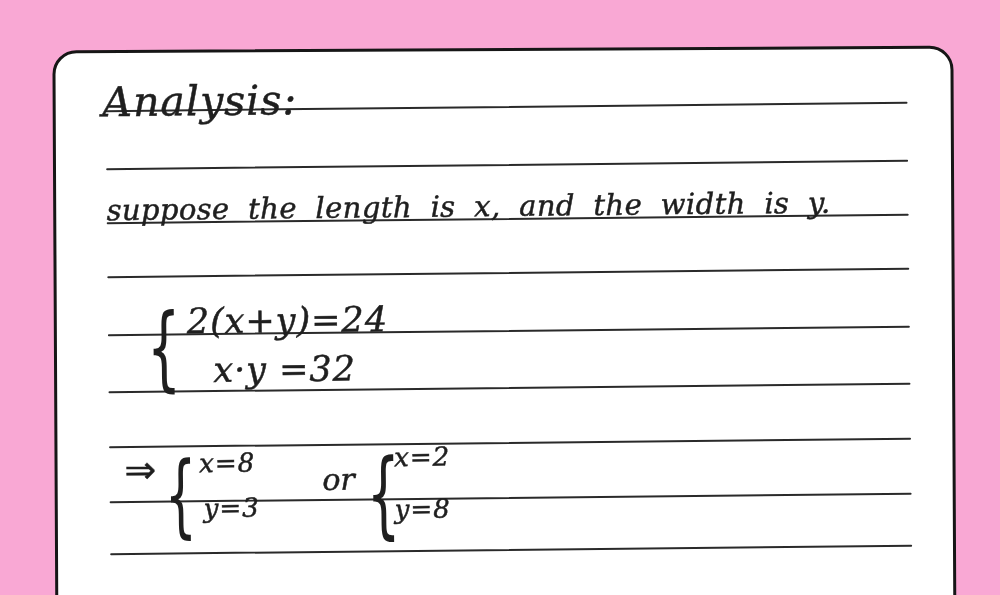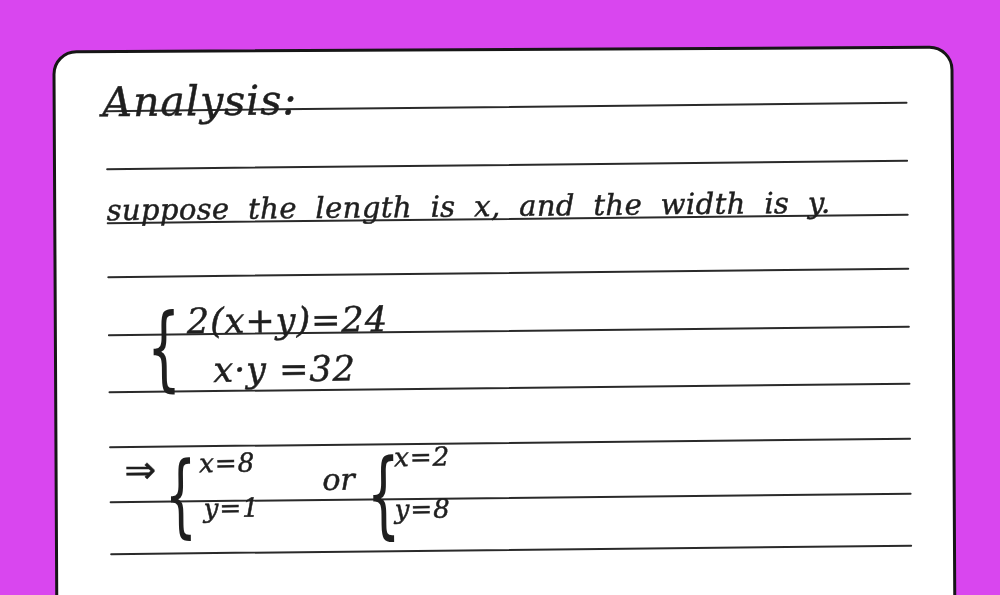--- a/index.html
+++ b/index.html
@@ -1,20 +1,20 @@
 <!DOCTYPE html>
 <html><head>
 <meta charset="utf-8">
 <style>
   html, body { margin: 0; padding: 0; background: #ffffff; }
   .screen {
     position: relative;
     width: 1000px;
     height: 595px;
-    background: #d946ef;
+    background: #f9a8d4;
     overflow: hidden;
     font-family: "DejaVu Serif", serif;
     color: #1f1f1f;
   }
   .paper {
     position: absolute;
     left: 54px;
     top: 48px;
     width: 901px;
     height: 620px;
@@ -102,21 +102,21 @@
         <span class="brace brace-sys">{</span>
         <div class="hw eq" style="left:130px; top:250px">2(x+y)=24</div>
         <div class="hw eq" style="left:156px; top:299px">x·y =32</div>
       </div>
 
       <div>
         <span class="hw arrow" style="left:66px; top:396px">⇒</span>
 
         <span class="brace brace-a">{</span>
         <div class="hw sol" style="left:141px; top:396px">x=8</div>
-        <div class="hw sol" style="left:145px; top:441px">y=1</div>
+        <div class="hw sol" style="left:145px; top:441px">y=3</div>
 
         <span class="hw or-label" style="position:absolute; left:264px; top:412px">or</span>
 
         <span class="brace brace-b">{</span>
         <div class="hw sol" style="left:336px; top:392px">x=2</div>
         <div class="hw sol" style="left:336px; top:444px">y=8</div>
       </div>
 
     </div>
   </div>

